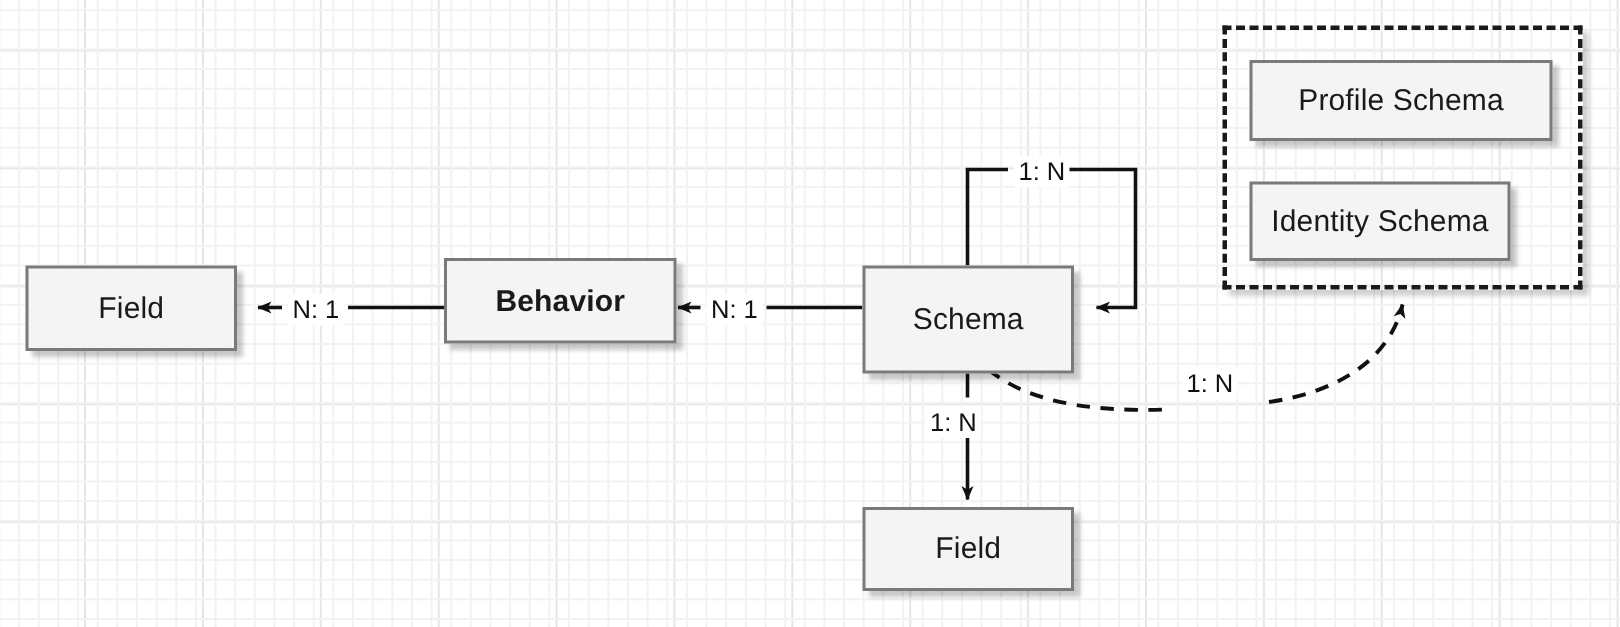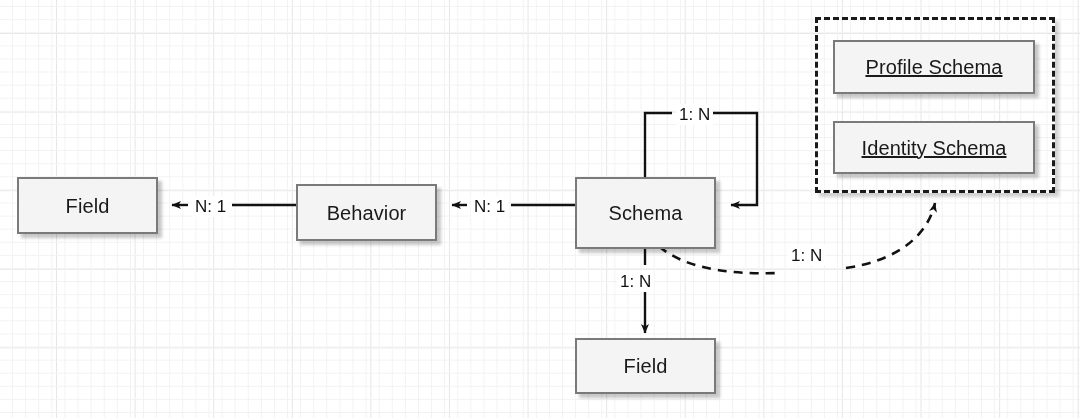--- a/index.html
+++ b/index.html
@@ -117,37 +117,37 @@
     <g>
       <path class="wire-dashed" d="M648,235 C672,266 720,275 778,273"></path>
       <path class="wire-dashed" d="M846,268 C900,260 928,234 935,203" marker-end="url(#arrow-solid)"></path>
     </g>
   </svg>
 
   <div class="node" style="left:17px; top:177px; width:141px; height:57px;">
     <span>Field</span>
   </div>
 
-  <div class="node" style="left:296px; top:184px; width:141px; height:57px;">
+  <div class="node" style="left:296px; top:172px; width:155px; height:57px;font-weight:bold;">
     <span>Behavior</span>
   </div>
 
   <div class="node" style="left:575px; top:177px; width:141px; height:72px;">
     <span>Schema</span>
   </div>
 
   <div class="node" style="left:575px; top:338px; width:141px; height:56px;">
     <span>Field</span>
   </div>
 
-  <div class="node" style="left:833px; top:40px; width:202px; height:54px;text-decoration:underline;">
+  <div class="node" style="left:833px; top:40px; width:202px; height:54px;">
     <span>Profile Schema</span>
   </div>
 
-  <div class="node" style="left:833px; top:121px; width:202px; height:53px;text-decoration:underline;">
+  <div class="node" style="left:833px; top:121px; width:174px; height:53px;">
     <span>Identity Schema</span>
   </div>
 
   <div class="edge-label" style="left:192px; top:196px;">N: 1</div>
 
   <div class="edge-label" style="left:471px; top:196px;">N: 1</div>
 
   <div class="edge-label" style="left:676px; top:104px;">1: N</div>
 
   <div class="edge-label" style="left:617px; top:271px;">1: N</div>

